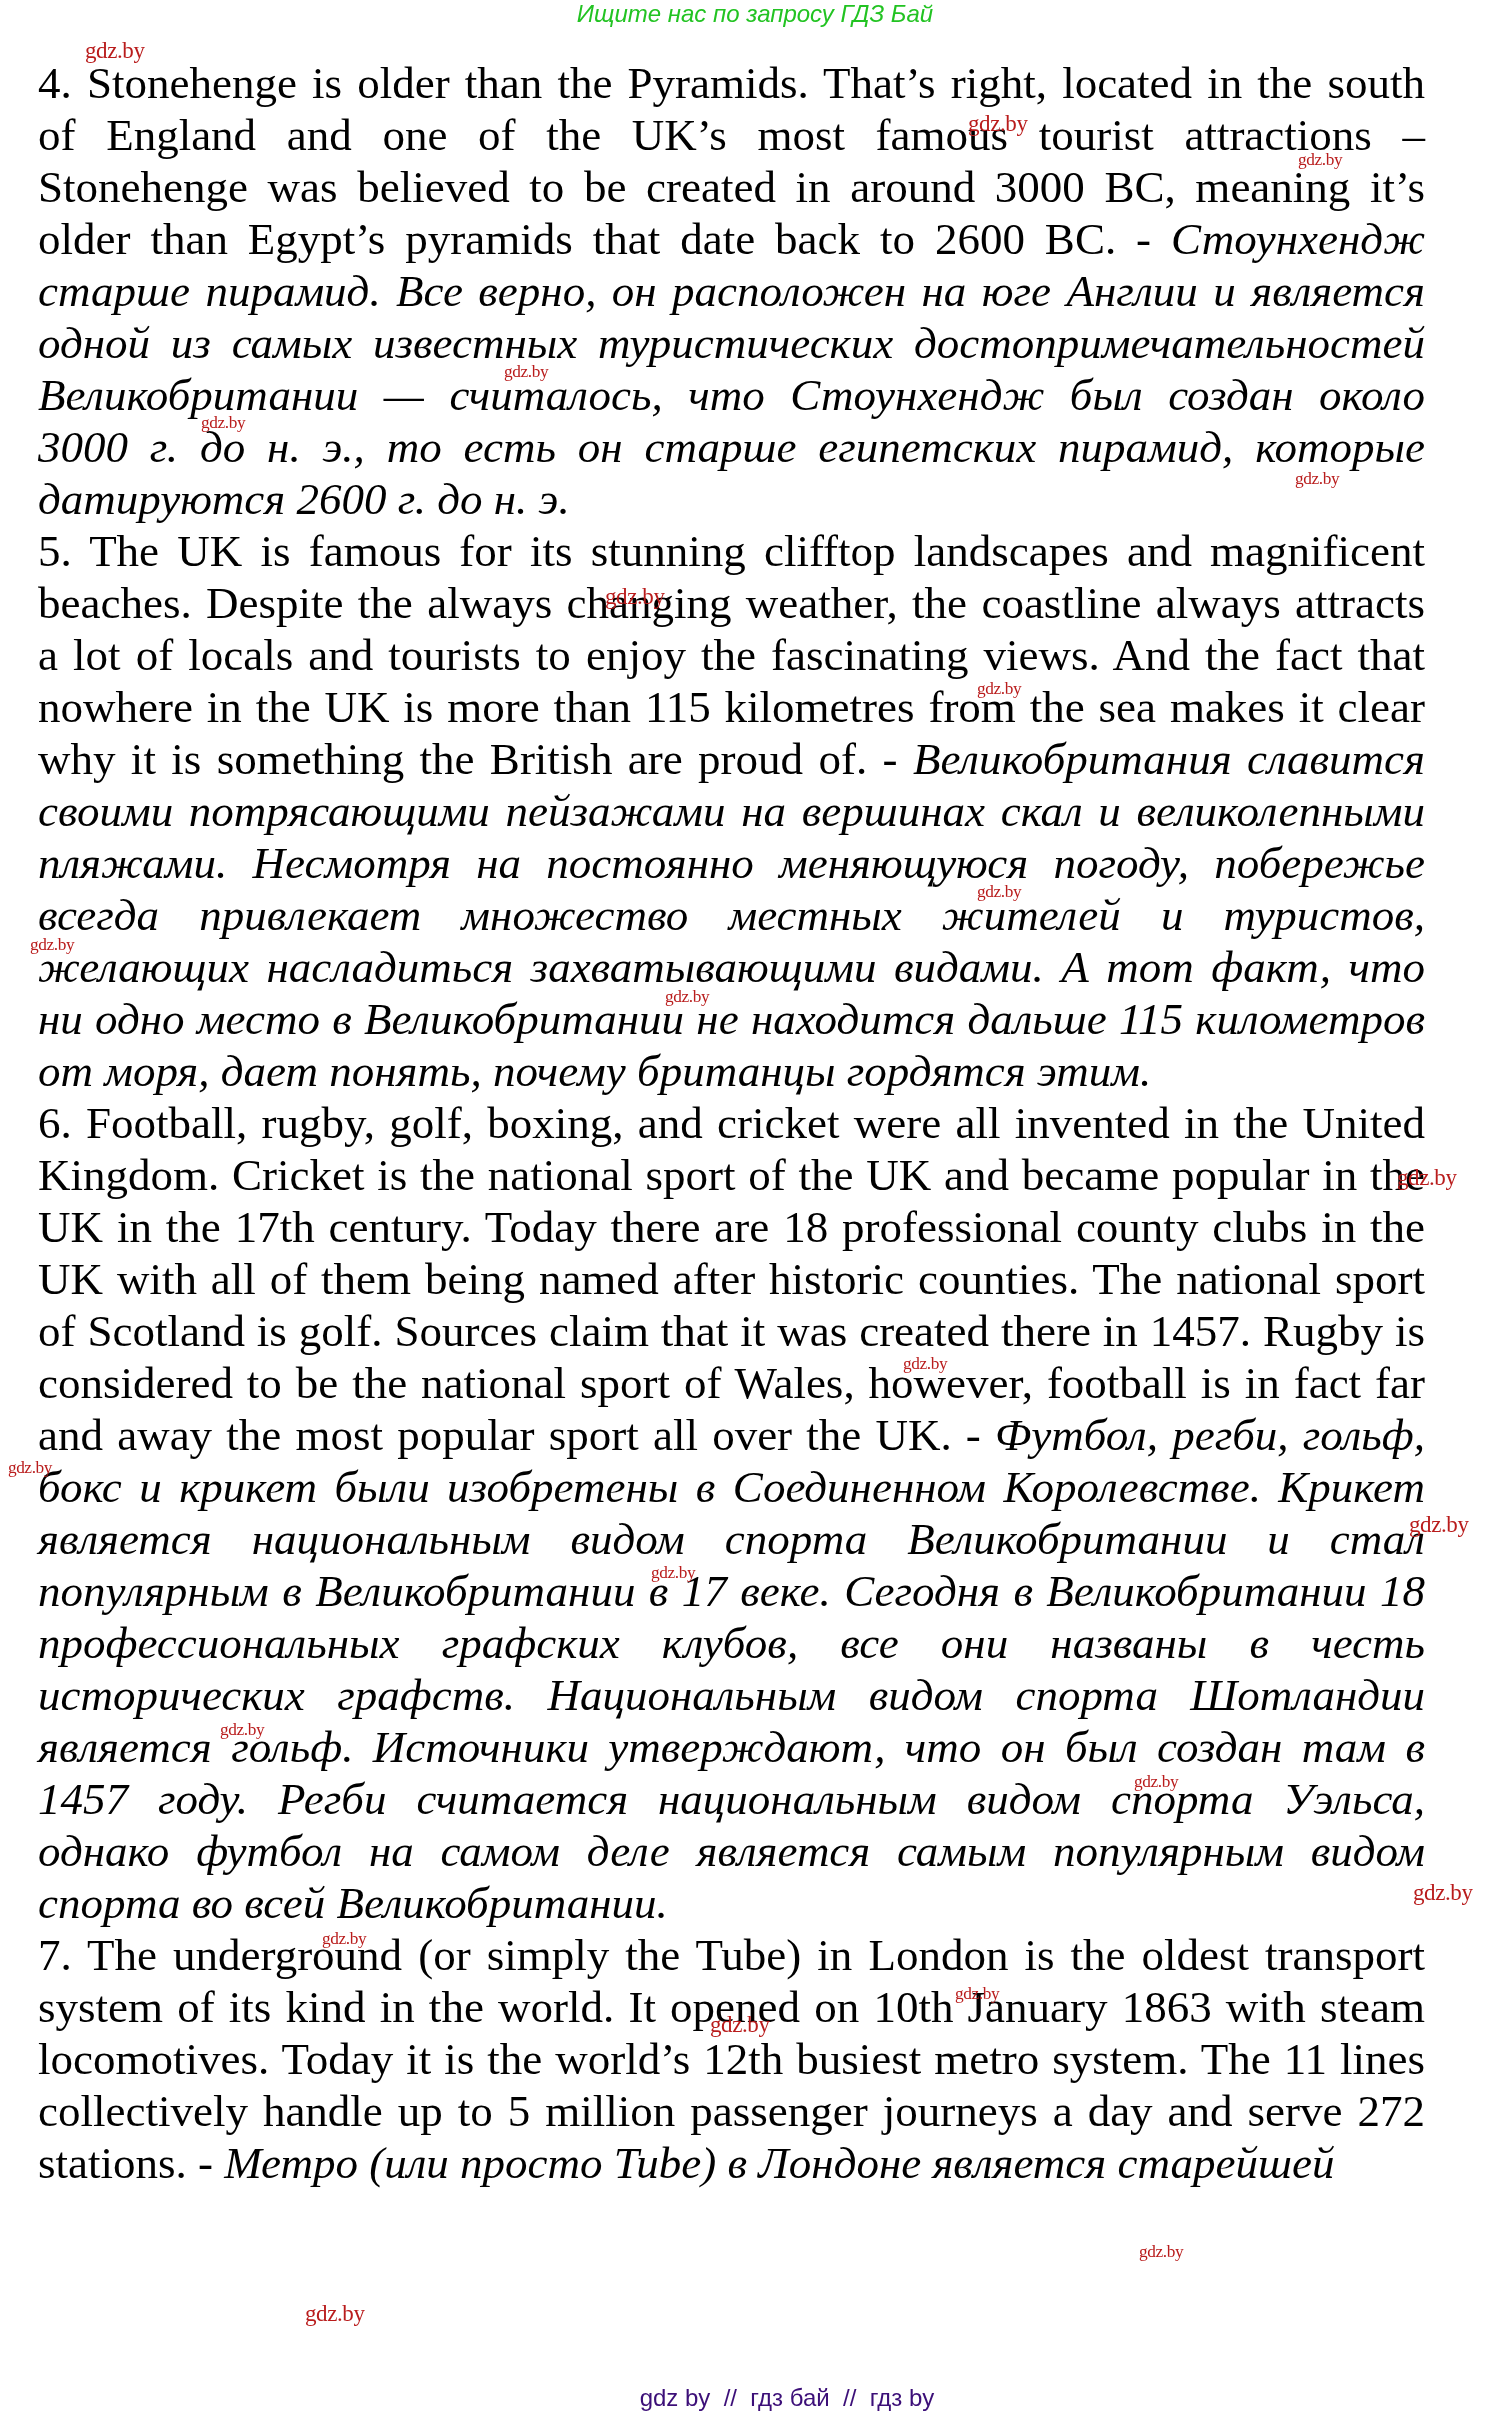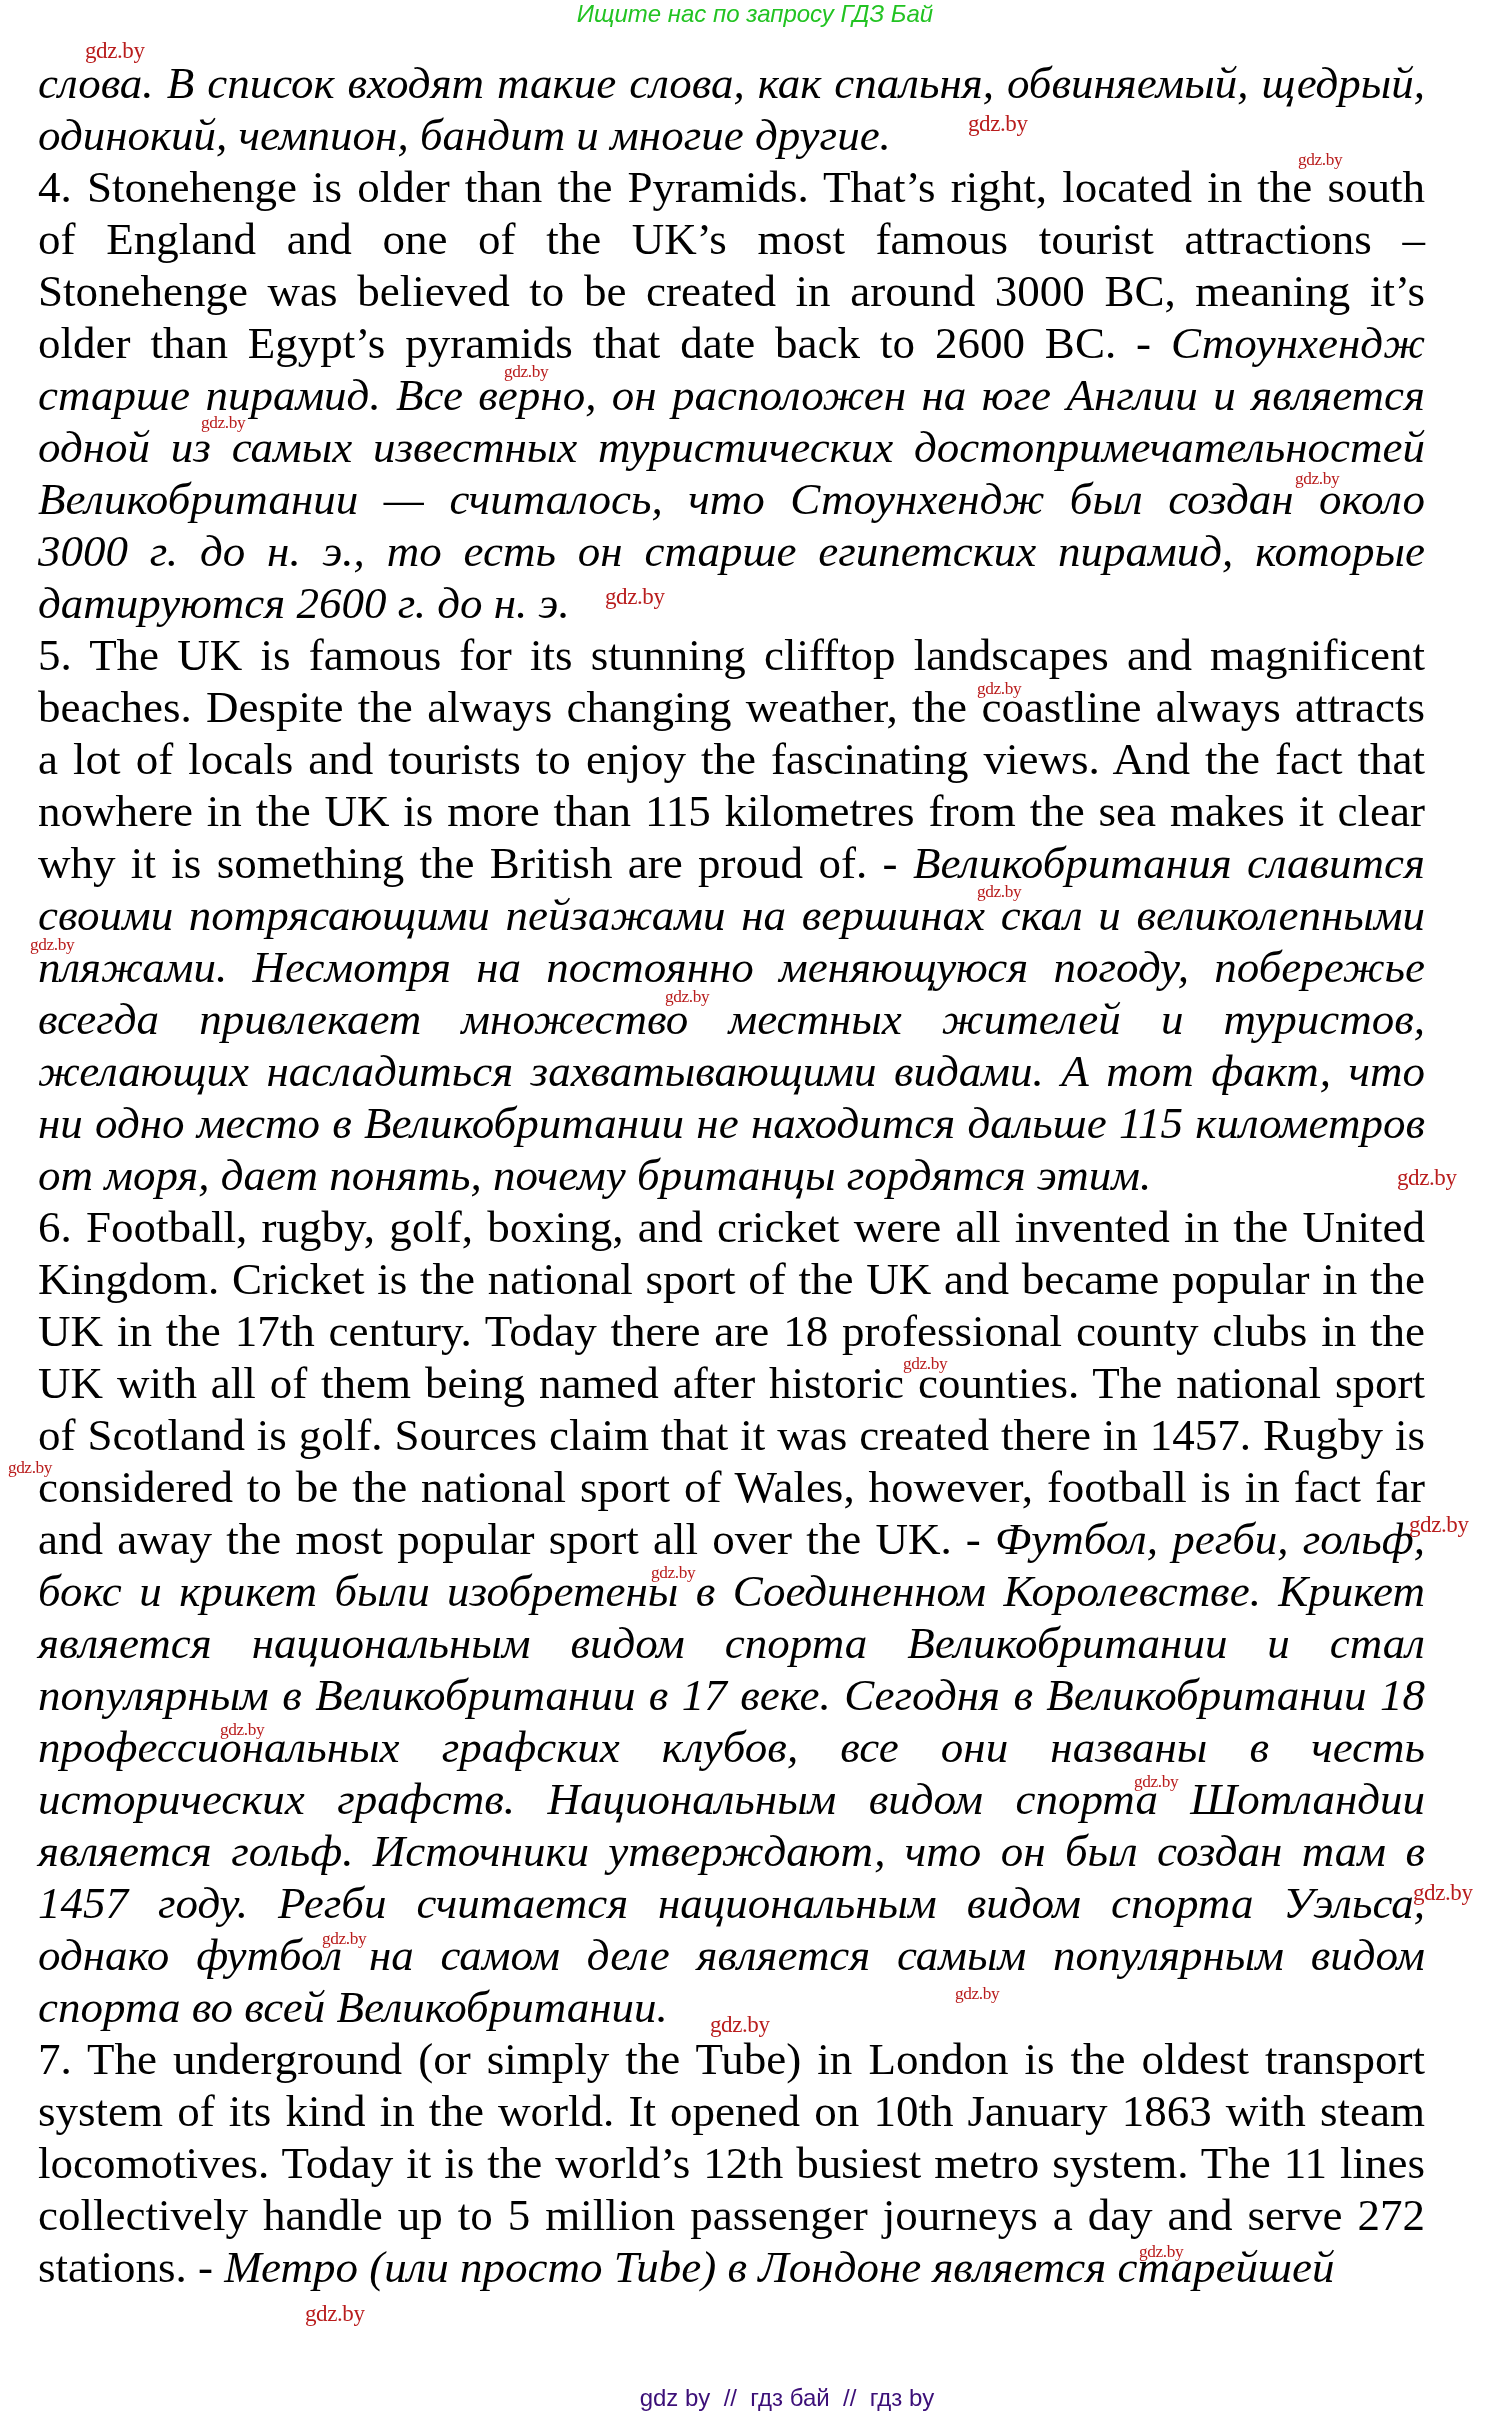--- a/index.html
+++ b/index.html
@@ -42,21 +42,20 @@
     white-space: pre;
     margin-left: 32px;
   }
 </style>
 </head>
 <body>
 
 <div class="header" style="color:#22c322">Ищите нас по запросу ГДЗ Бай</div>
 
 <div class="content">
-  <p class="para"><span></span><span class="ru">слова. В список входят такие слова, как спальня, обвиняемый, щедрый, одинокий, чемпион, бандит и многие другие.</span></p>
   <p class="para"><span>4. Stonehenge is older than the Pyramids. That’s right, located in the south of England and one of the UK’s most famous tourist attractions – Stonehenge was believed to be created in around 3000 BC, meaning it’s older than Egypt’s pyramids that date back to 2600 BC. - </span><span class="ru">Стоунхендж старше пирамид. Все верно, он расположен на юге Англии и является одной из самых известных туристических достопримечательностей Великобритании — считалось, что Стоунхендж был создан около 3000 г. до н. э., то есть он старше египетских пирамид, которые датируются 2600 г. до н. э.</span></p>
   <p class="para"><span>5. The UK is famous for its stunning clifftop landscapes and magnificent beaches. Despite the always changing weather, the coastline always attracts a lot of locals and tourists to enjoy the fascinating views. And the fact that nowhere in the UK is more than 115 kilometres from the sea makes it clear why it is something the British are proud of. - </span><span class="ru">Великобритания славится своими потрясающими пейзажами на вершинах скал и великолепными пляжами. Несмотря на постоянно меняющуюся погоду, побережье всегда привлекает множество местных жителей и туристов, желающих насладиться захватывающими видами. А тот факт, что ни одно место в Великобритании не находится дальше 115 километров от моря, дает понять, почему британцы гордятся этим.</span></p>
   <p class="para"><span>6. Football, rugby, golf, boxing, and cricket were all invented in the United Kingdom. Cricket is the national sport of the UK and became popular in the UK in the 17th century. Today there are 18 professional county clubs in the UK with all of them being named after historic counties. The national sport of Scotland is golf. Sources claim that it was created there in 1457. Rugby is considered to be the national sport of Wales, however, football is in fact far and away the most popular sport all over the UK. - </span><span class="ru">Футбол, регби, гольф, бокс и крикет были изобретены в Соединенном Королевстве. Крикет является национальным видом спорта Великобритании и стал популярным в Великобритании в 17 веке. Сегодня в Великобритании 18 профессиональных графских клубов, все они названы в честь исторических графств. Национальным видом спорта Шотландии является гольф. Источники утверждают, что он был создан там в 1457 году. Регби считается национальным видом спорта Уэльса, однако футбол на самом деле является самым популярным видом спорта во всей Великобритании.</span></p>
   <p class="para"><span>7. The underground (or simply the Tube) in London is the oldest transport system of its kind in the world. It opened on 10th January 1863 with steam locomotives. Today it is the world’s 12th busiest metro system. The 11 lines collectively handle up to 5 million passenger journeys a day and serve 272 stations. - </span><span class="ru">Метро (или просто Tube) в Лондоне является старейшей</span></p>
 </div>
 
 <div id="watermarks">
     <span class="wm l" style="left: 85px; top: 39px;">gdz.by</span>
     <span class="wm l" style="left: 968px; top: 112px;">gdz.by</span>
     <span class="wm s" style="left: 1298px; top: 151px;">gdz.by</span>

